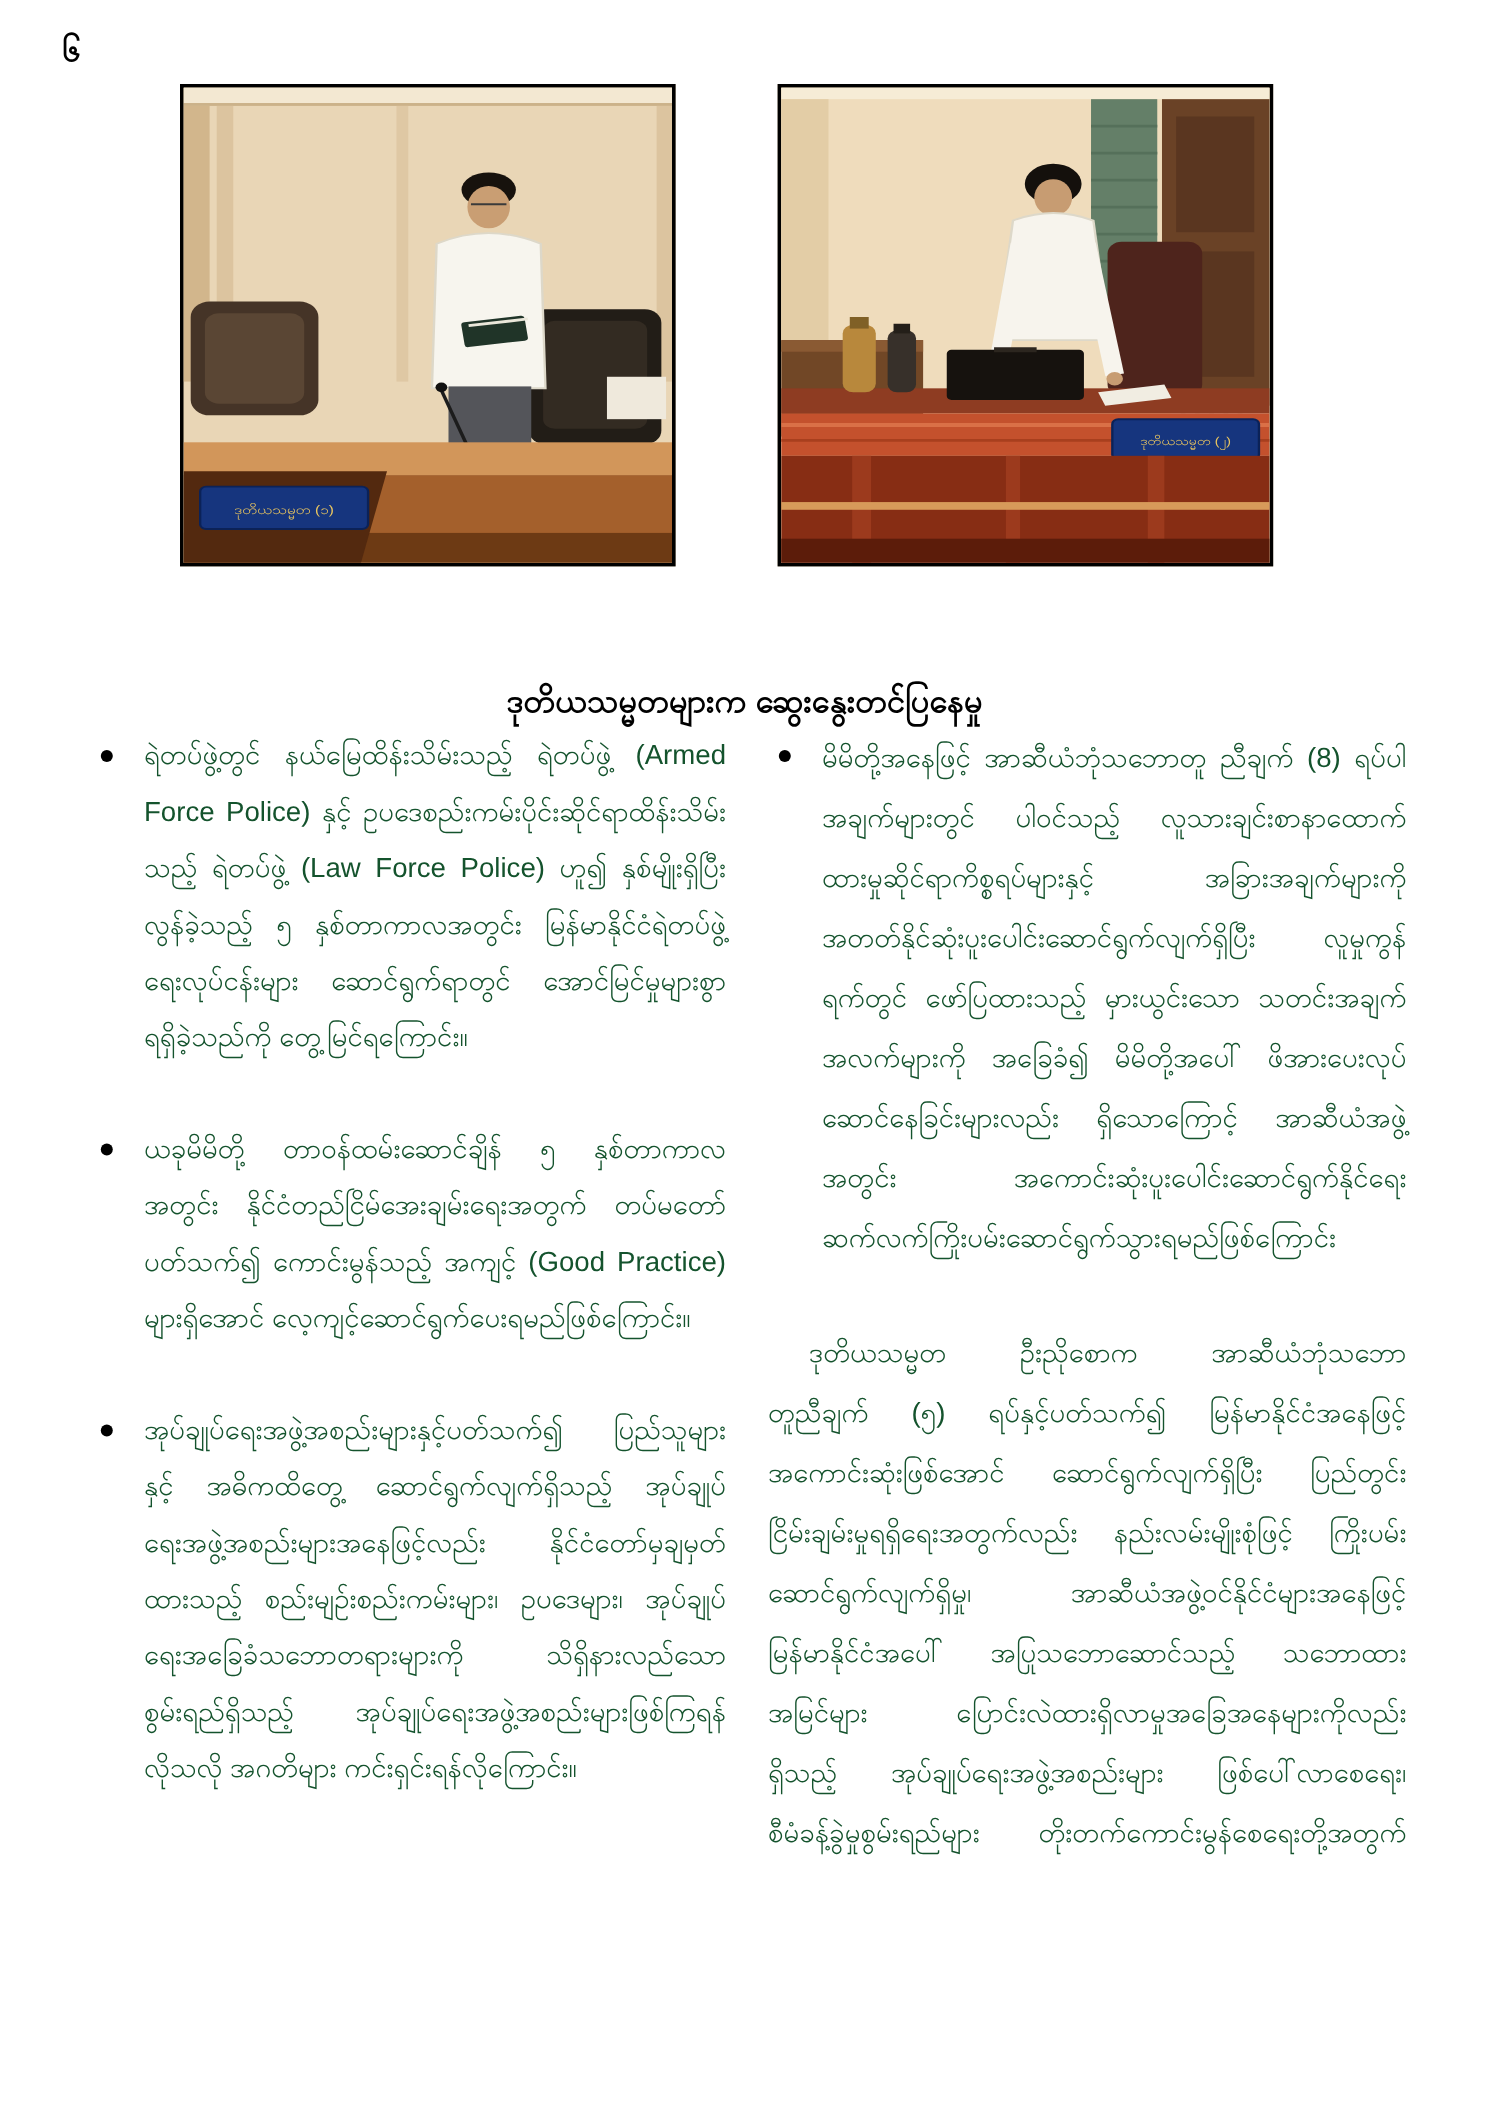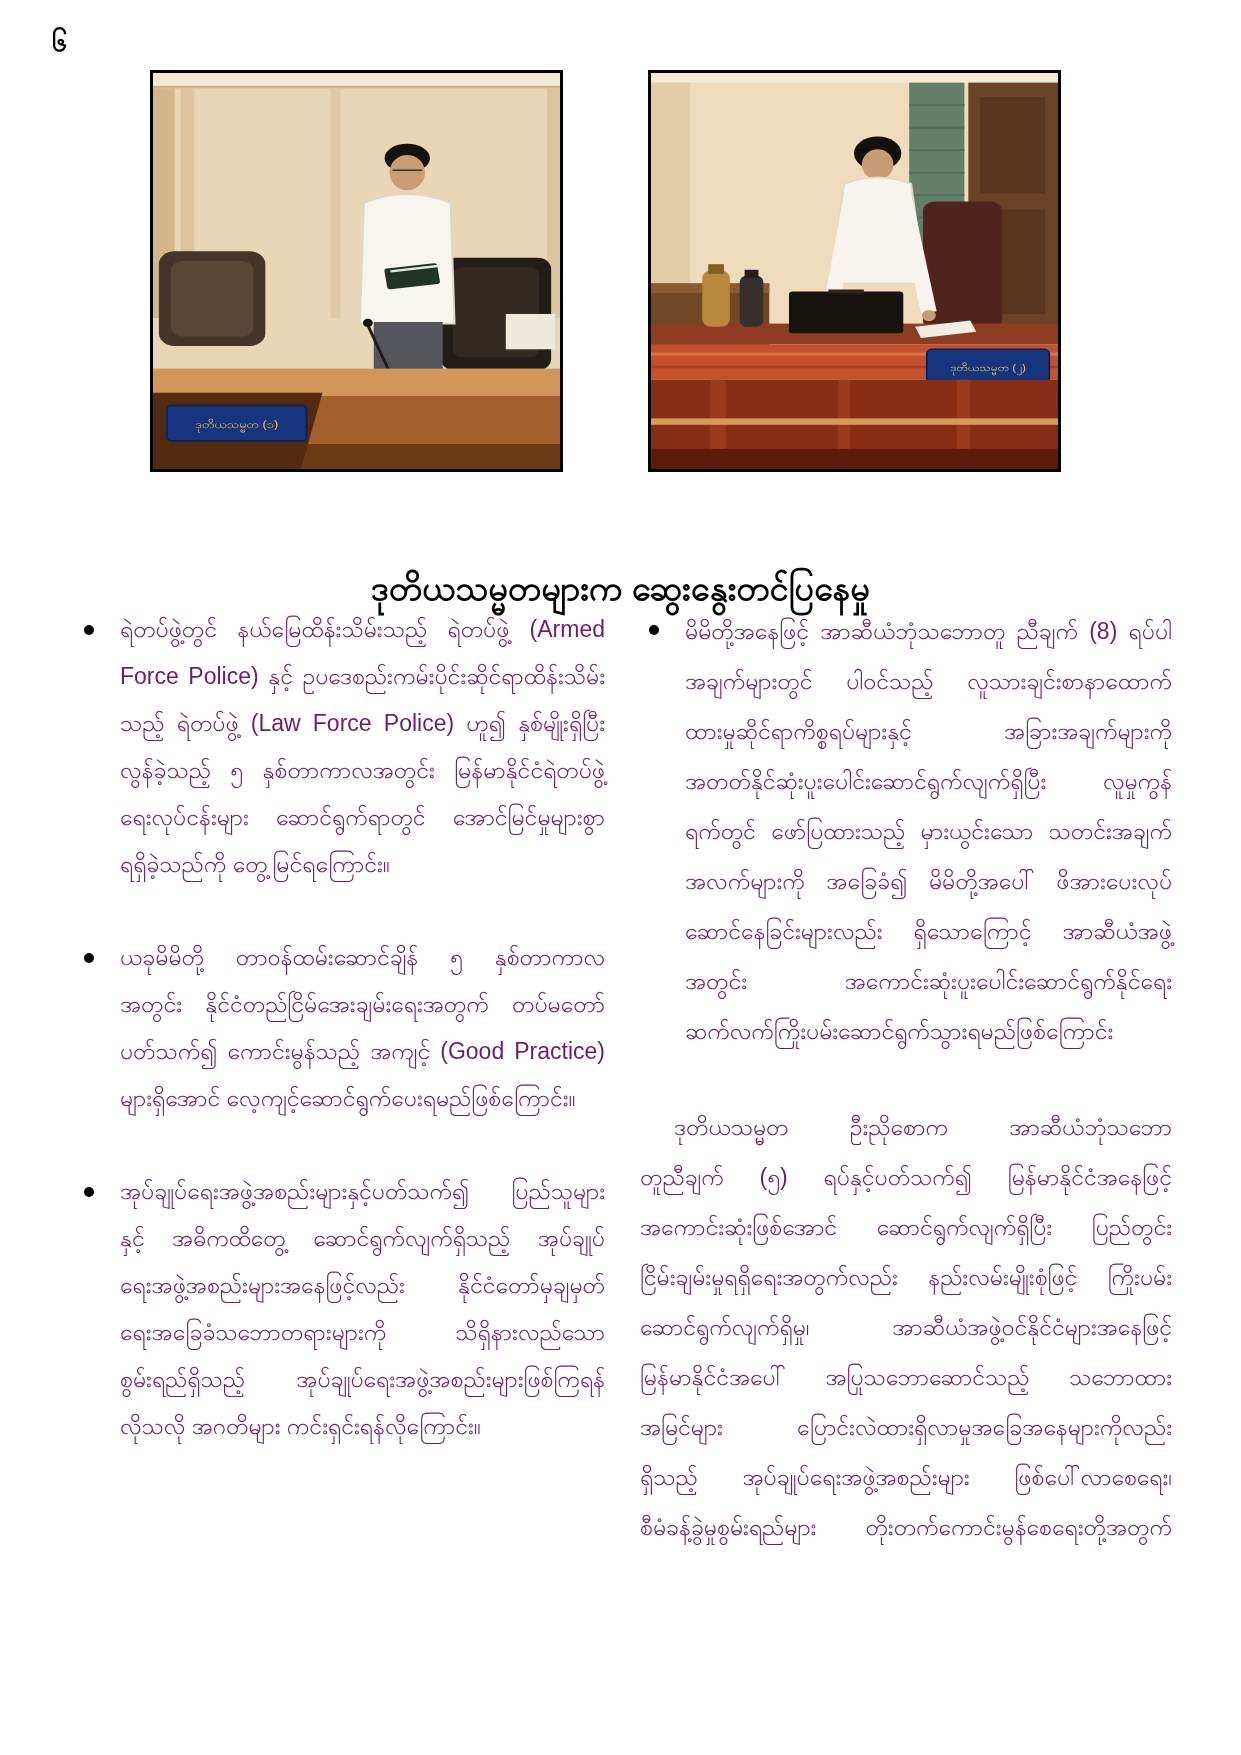--- a/index.html
+++ b/index.html
@@ -14,24 +14,24 @@
   }
   .photo {
     position:absolute; top:70px; width:413px; height:402px;
     border:3px solid #000; box-sizing:border-box; background:#e9d6b6;
   }
   .photo-left  { left:150px; }
   .photo-right { left:648px; }
   .photo svg { display:block; width:100%; height:100%; }
   .caption {
     position:absolute; top:566px; left:0; width:100%;
-    text-align:center; font-weight:700; font-size:34px; letter-spacing:.2px;
+    text-align:center; font-weight:700; font-size:27px; letter-spacing:.2px;
   }
   .col {
-    position:absolute; top:606px; font-size:23px; color:#701a75;
+    position:absolute; top:606px; font-size:23px; color:#14532d;
   }
   .col-left  { left:75px;  width:530px; line-height:47px; }
   .col-right { left:640px; width:532px; line-height:50px; }
   .bullet-item { position:relative; padding-left:45px; margin-bottom:46px; }
   .bullet-item .dot {
     position:absolute; left:9px; top:19px; width:10px; height:10px;
     border-radius:50%; background:#000;
   }
   .line { text-align:justify; text-align-last:justify; white-space:nowrap; }
   .line.end { text-align-last:left; }
@@ -175,20 +175,21 @@
       <div class="line">ယခုမိမိတို့ တာဝန်ထမ်းဆောင်ချိန် ၅ နှစ်တာကာလ</div>
       <div class="line">အတွင်း နိုင်ငံတည်ငြိမ်အေးချမ်းရေးအတွက် တပ်မတော်</div>
       <div class="line">ပတ်သက်၍ ကောင်းမွန်သည့် အကျင့် (Good Practice)</div>
       <div class="line end">များရှိအောင် လေ့ကျင့်ဆောင်ရွက်ပေးရမည်ဖြစ်ကြောင်း။</div>
     </div>
     <div class="bullet-item">
       <span class="dot"></span>
       <div class="line">အုပ်ချုပ်ရေးအဖွဲ့အစည်းများနှင့်ပတ်သက်၍ ပြည်သူများ</div>
       <div class="line">နှင့် အဓိကထိတွေ့ ဆောင်ရွက်လျက်ရှိသည့် အုပ်ချုပ်</div>
       <div class="line">ရေးအဖွဲ့အစည်းများအနေဖြင့်လည်း နိုင်ငံတော်မှချမှတ်</div>
+      <div class="line">ထားသည့် စည်းမျဉ်းစည်းကမ်းများ၊ ဥပဒေများ၊ အုပ်ချုပ်</div>
       <div class="line">ရေးအခြေခံသဘောတရားများကို သိရှိနားလည်သော</div>
       <div class="line">စွမ်းရည်ရှိသည့် အုပ်ချုပ်ရေးအဖွဲ့အစည်းများဖြစ်ကြရန်</div>
       <div class="line end">လိုသလို အဂတိများ ကင်းရှင်းရန်လိုကြောင်း။</div>
     </div>
   </div>
 
   <div class="col col-right">
     <div class="bullet-item">
       <span class="dot"></span>
       <div class="line">မိမိတို့အနေဖြင့် အာဆီယံဘုံသဘောတူ ညီချက် (8) ရပ်ပါ</div>

